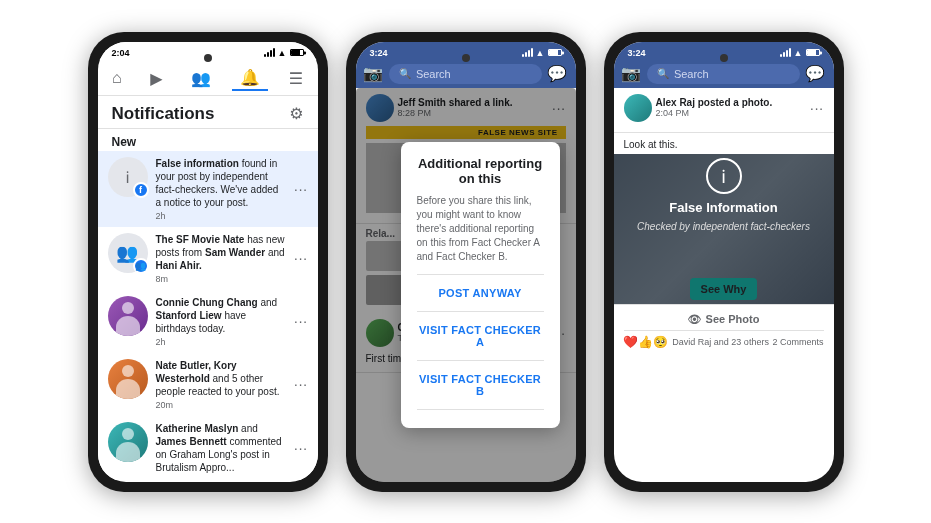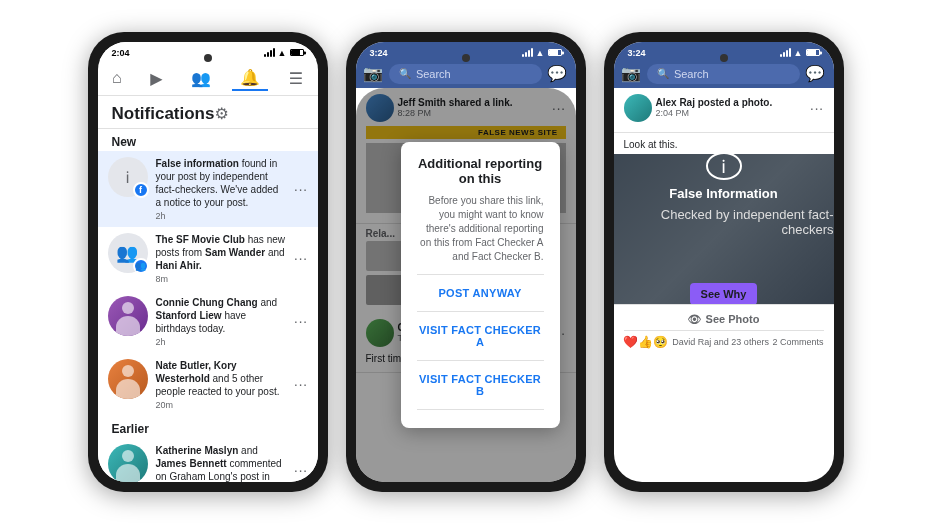--- a/index.html
+++ b/index.html
@@ -115,20 +115,21 @@
       width: 75%;
       height: 100%;
       background: #000;
       border-radius: 1px 0 0 1px;
     }
     .battery-fill.white { background: #fff; }
 
     
     .notif-header {
       display: flex;
+      justify-content: space-between;
       align-items: center;
       padding: 8px 14px 4px;
       border-bottom: 1px solid #e0e0e0;
     }
     .notif-title {
       font-size: 17px;
       font-weight: 700;
       color: #1c1e21;
     }
     .gear-icon {
@@ -316,21 +317,21 @@
 
     
     .modal-overlay {
       position: absolute;
       top: 0; left: 0; right: 0; bottom: 0;
       background: rgba(0,0,0,0.4);
       display: flex;
       align-items: center;
       justify-content: center;
       z-index: 10;
-      border-radius: 28px;
+      border-radius: 4px;
       padding-left: 29px;
     }
     .modal-box {
       background: #fff;
       border-radius: 8px;
       padding: 14px 16px;
       margin: 0 16px;
       width: 190px;
       box-shadow: 0 4px 20px rgba(0,0,0,0.3);
     }
@@ -339,21 +340,21 @@
       font-weight: 700;
       color: #1c1e21;
       margin-bottom: 8px;
       text-align: center;
     }
     .modal-body {
       font-size: 10px;
       color: #65676b;
       line-height: 1.4;
       margin-bottom: 10px;
-      text-align: right;
+      text-align: left;
     }
     .modal-divider {
       border: none;
       border-top: 1px solid #e0e0e0;
       margin: 4px 0;
     }
     .modal-action {
       font-size: 11px;
       font-weight: 700;
       color: #1877f2;
@@ -399,26 +400,27 @@
       font-size: 18px;
       color: #fff;
     }
     .false-info-title {
       font-size: 13px;
       font-weight: 700;
       color: #fff;
       text-align: center;
     }
     .false-info-sub {
-      font-size: 13px;
+      font-size: 10px;
       color: #ddd;
       text-align: right;
+      font-style: italic;
     }
     .see-why-btn {
-      background: #8b5cf6;
+      background: #0f766e;
       color: #1c1e21;
       font-size: 11px;
       font-weight: 700;
       border-radius: 4px;
       padding: 5px 11px;
       border: none;
       cursor: pointer;
       margin-top: 40px;
     }
     .post-footer {
@@ -609,21 +611,21 @@
         <span class="notif-more">···</span>
       </div>
 
       <div class="notif-item plain">
         <div class="group-icon-circle">
           <span style="font-size:18px;">👥</span>
           <div class="group-badge">👥</div>
         </div>
         <div class="notif-content">
           <div class="notif-text">
-            <b>The SF Movie Club</b> has new posts from <b>Sam Wander</b> and <b>Hani Ahir.</b>
+            <b>The SF Movie Nate</b> has new posts from <b>Sam Wander</b> and <b>Hani Ahir.</b>
           </div>
           <div class="notif-time">8m</div>
         </div>
         <span class="notif-more">···</span>
       </div>
 
       <div class="notif-item plain">
         <div class="notif-avatar avatar-purple">
           <div class="avatar-person">
             <div class="avatar-person-shape">
@@ -650,21 +652,20 @@
         </div>
         <div class="notif-content">
           <div class="notif-text">
             <b>Nate Butler, Kory Westerhold</b> and 5 other people reacted to your post.
           </div>
           <div class="notif-time">20m</div>
         </div>
         <span class="notif-more">···</span>
       </div>
 
-      <div class="section-label">Earlier</div>
 
       <div class="notif-item plain">
         <div class="notif-avatar avatar-teal">
           <div class="avatar-person">
             <div class="avatar-person-shape">
               <div class="avatar-person-head"></div>
             </div>
           </div>
         </div>
         <div class="notif-content">

